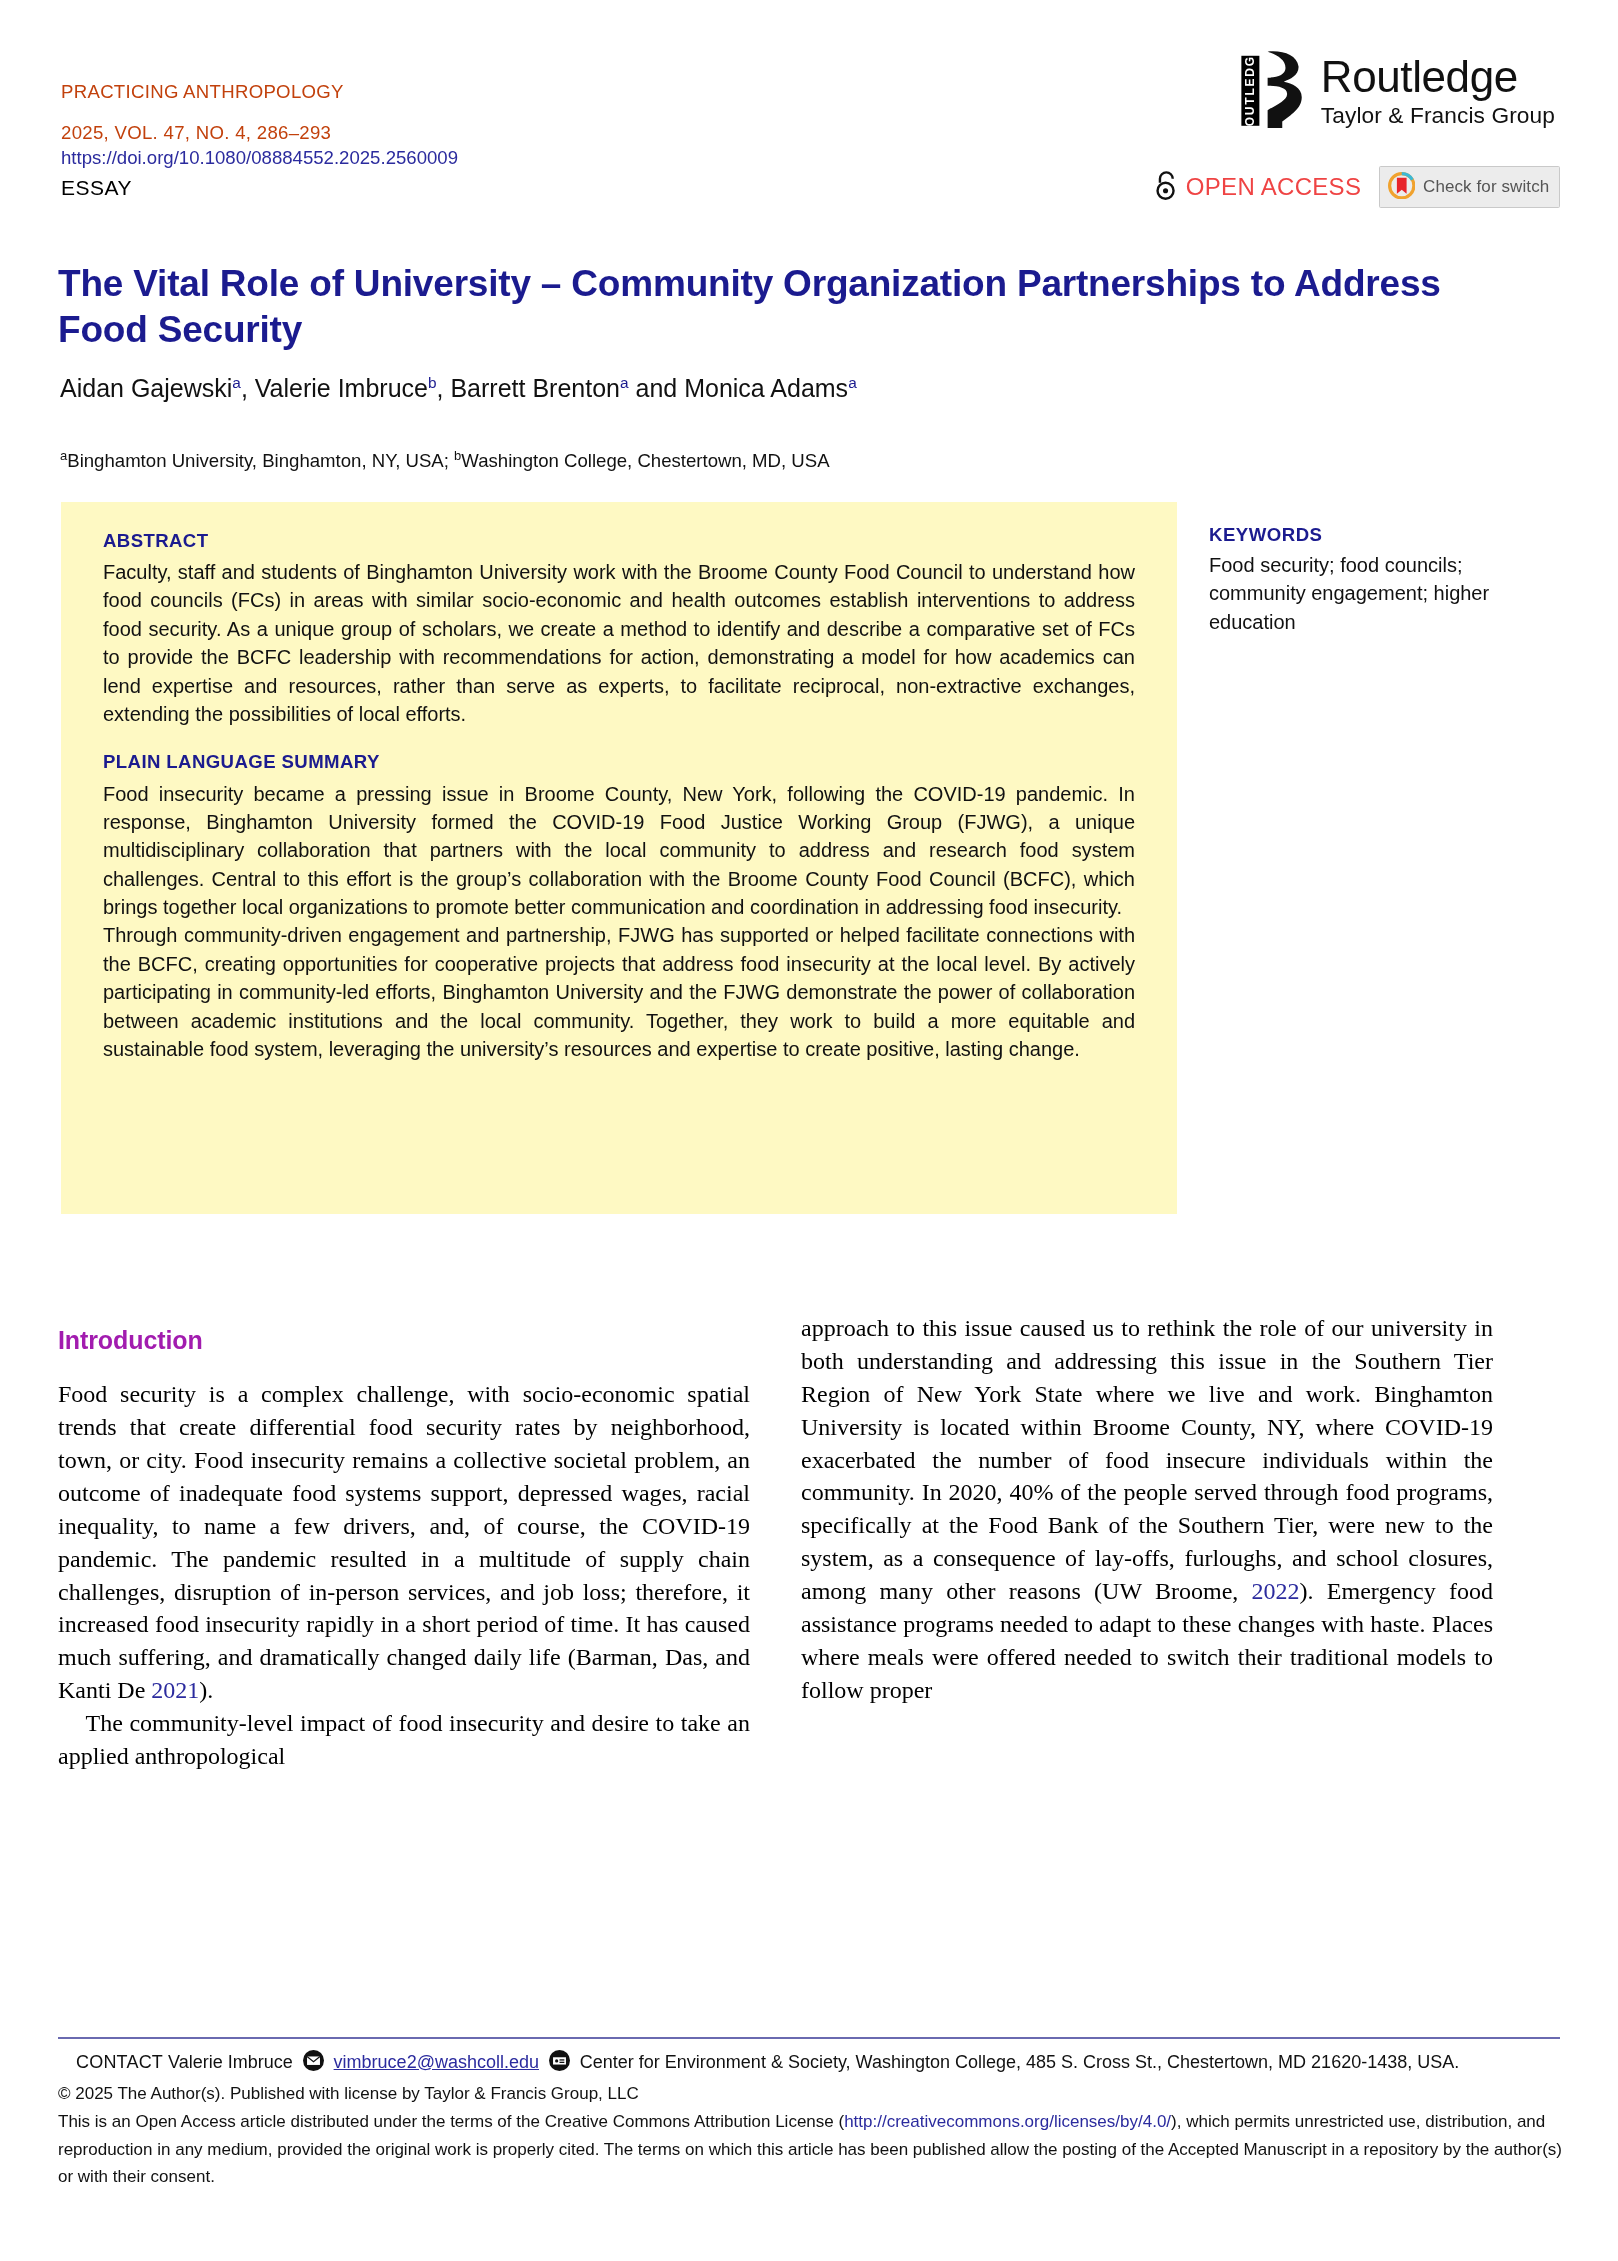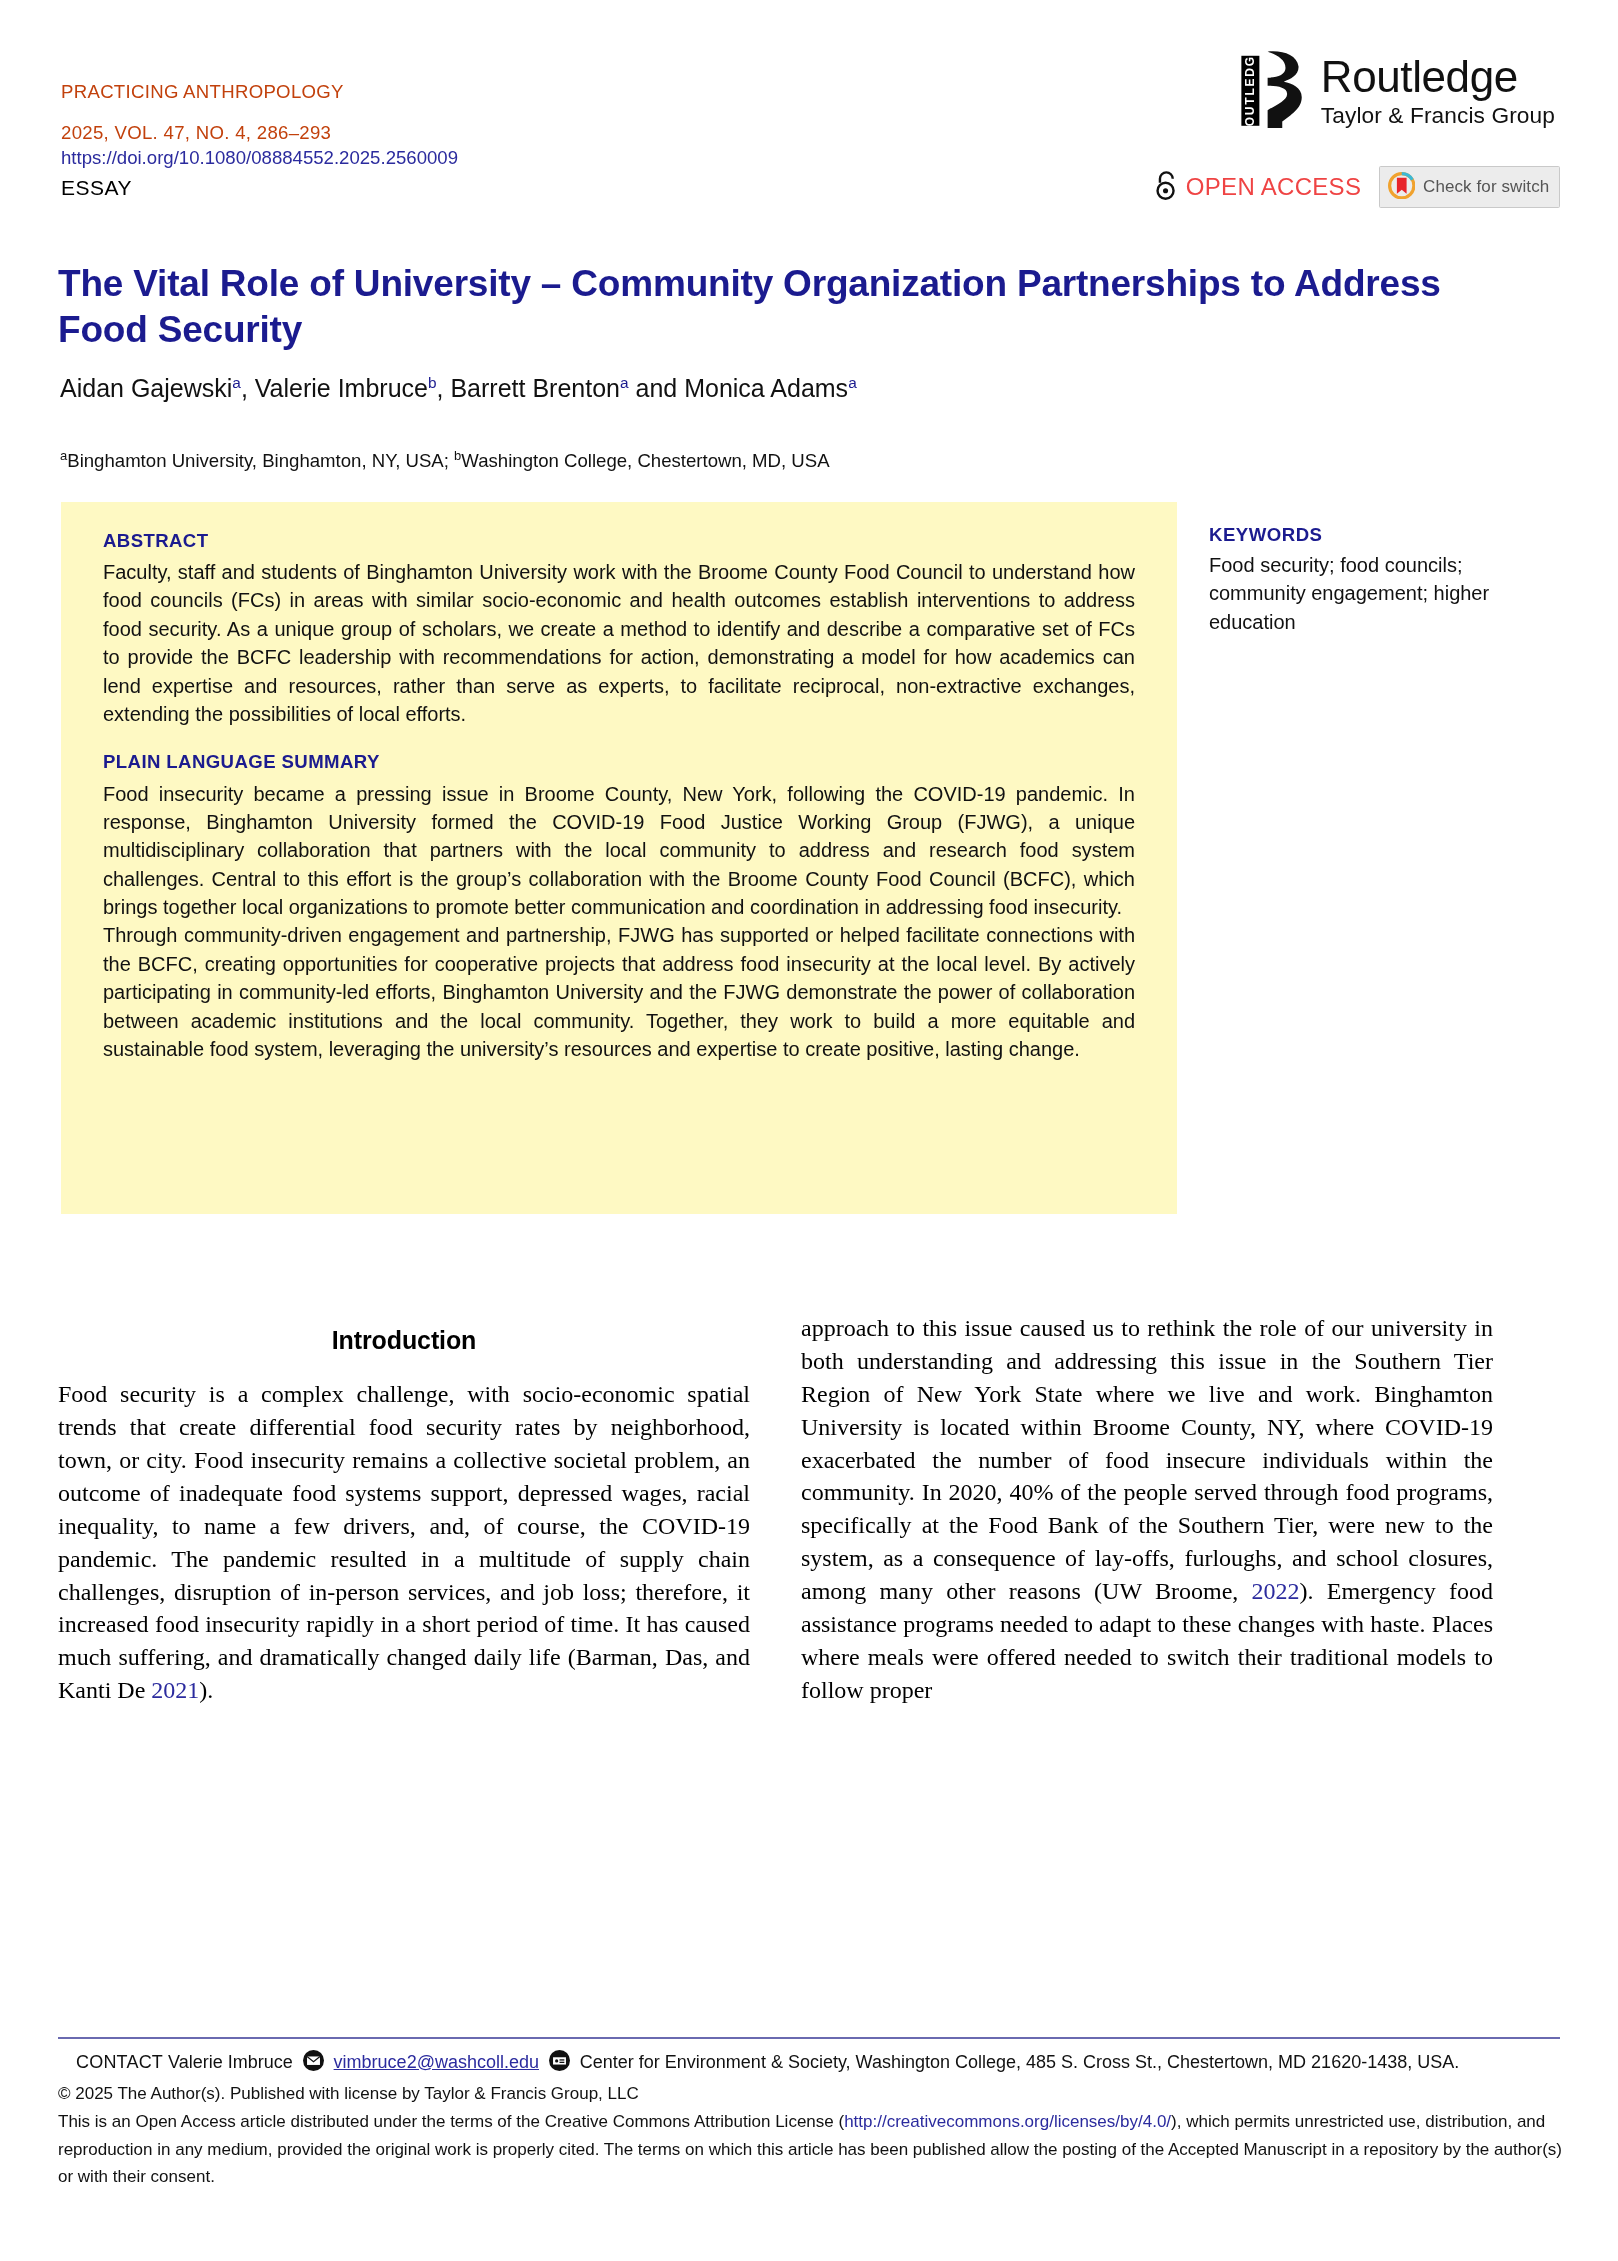--- a/index.html
+++ b/index.html
@@ -92,22 +92,22 @@
   
   .col {
     position:absolute; top:1323px; width:692px;
     font-family:"Liberation Serif", serif;
     font-size:24px; line-height:1.37; text-align:justify; color:#000;
   }
   .col-left { left:58px; }
   .col-right { left:801px; top:1312px; }
   .h2 {
     font-family:"Liberation Sans", sans-serif;
-    font-size:25px; font-weight:700; color:#000000;
-    margin:0 0 21px 0; letter-spacing:-0.1px; text-align:center;
+    font-size:25px; font-weight:700; color:#a21caf;
+    margin:0 0 21px 0; letter-spacing:-0.1px; text-align:left;
   }
   .col p { margin:0; }
   .col p.indent { text-indent:27.5px; }
   a.cite, .lnk { color:#2b2b9e; text-decoration:none; }
 
   
   .foot-rule {
     position:absolute; left:58px; top:2037px; width:1502px; height:2.4px;
     background:#6a6ab0;
   }
@@ -192,20 +192,21 @@
   </div>
 
   <div class="kw-block">
     <div class="kw-head">KEYWORDS</div>
     <div class="kw-body">Food security; food councils; community engagement; higher education</div>
   </div>
 
   <div class="col col-left">
     <h2 class="h2">Introduction</h2>
     <p><span>Food security is a complex challenge, with socio-economic spatial trends that create differential food security rates by neighborhood, town, or city. Food insecurity remains a collective societal problem, an outcome of inadequate food systems support, depressed wages, racial inequality, to name a few drivers, and, of course, the COVID-19 pandemic. The pandemic resulted in a multitude of supply chain challenges, disruption of in-person services, and job loss; therefore, it increased food insecurity rapidly in a short period of time. It has caused much suffering, and dramatically changed daily life (Barman, Das, and Kanti De </span><a class="cite" href="#">2021</a><span>).</span></p>
+    <p class="indent">The community-level impact of food insecurity and desire to take an applied anthropological</p>
   </div>
 
   <div class="col col-right">
     <p><span>approach to this issue caused us to rethink the role of our university in both understanding and addressing this issue in the Southern Tier Region of New York State where we live and work. Binghamton University is located within Broome County, NY, where COVID-19 exacerbated the number of food insecure individuals within the community. In 2020, 40% of the people served through food programs, specifically at the Food Bank of the Southern Tier, were new to the system, as a consequence of lay-offs, furloughs, and school closures, among many other reasons (UW Broome, </span><a class="cite" href="#">2022</a><span>). Emergency food assistance programs needed to adapt to these changes with haste. Places where meals were offered needed to switch their traditional models to follow proper</span></p>
   </div>
 
   <div class="foot-rule"></div>
   <div class="foot">
     <div class="contact-line">
       <b class="contact-lbl">CONTACT</b>

